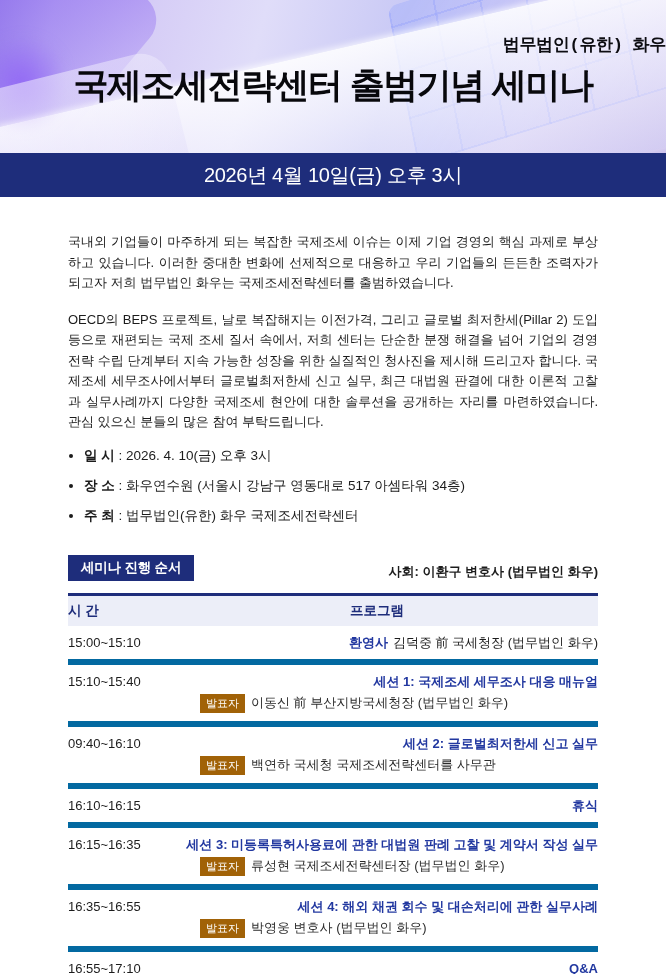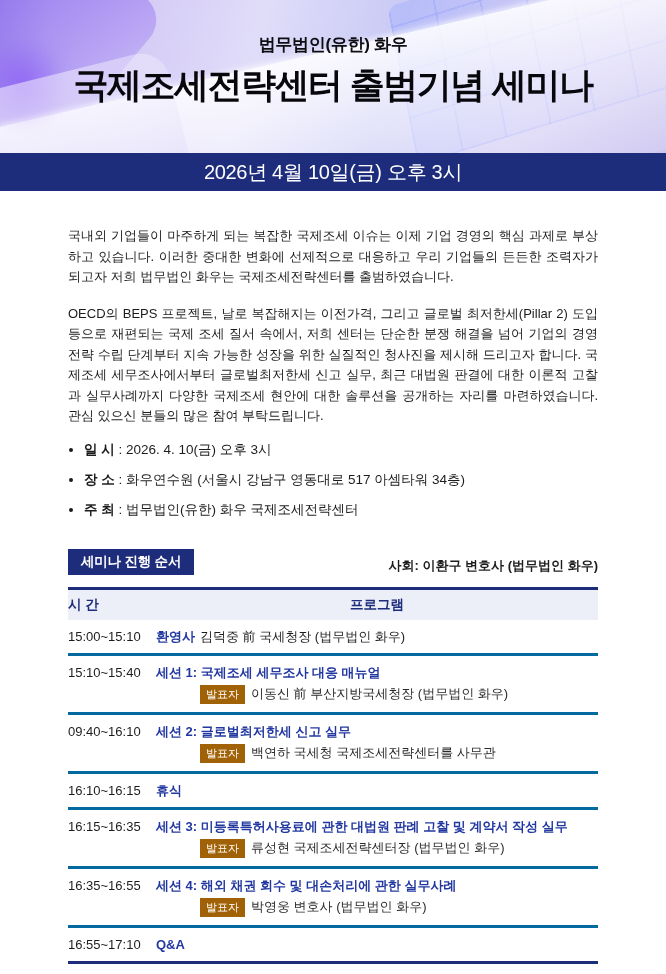--- a/index.html
+++ b/index.html
@@ -38,30 +38,30 @@
     left:-18px;top:28px;width:80px;height:110px;
     background:radial-gradient(circle,rgba(140,95,245,0.85),transparent 70%);
     filter:blur(7px);
   }
   .hs-glass-bl{
     left:-46px;bottom:-70px;width:230px;height:150px;
     transform:rotate(-14deg);border-radius:30px;
     background:linear-gradient(160deg,rgba(255,255,255,0.55),rgba(190,180,245,0.20));
   }
   .hero-org{
-    position:absolute;left:0;right:0;top:33px;text-align:center;
-    font-size:17px;font-weight:600;color:#0d0d12;letter-spacing:-0.3px;
+    position:absolute;left:0;right:0;top:33px;text-align:right;
+    font-size:17px;font-weight:600;color:#0d0d12;letter-spacing:-0.3px;font-family:Liberation Mono, monospace;
   }
   .hero-title{
     position:absolute;left:0;right:0;top:62px;text-align:center;
     font-size:35px;font-weight:800;color:#08080c;letter-spacing:-1.5px;
   }
   
   .date-banner{
-    height:38px;background:#1e2d7b;color:#ffffff;
+    height:44px;background:#1e2d7b;color:#ffffff;
     display:flex;align-items:center;justify-content:center;
     font-size:20px;font-weight:500;letter-spacing:-0.3px;
   }
   
   .content{padding:0 68px;}
   .intro-p{
     margin:0;font-size:13px;line-height:20.5px;color:#1c1c1c;
     text-align:justify;
   }
   .intro-p.first{margin-top:35px;}
@@ -79,25 +79,25 @@
     padding:4px 13px;letter-spacing:-0.2px;
   }
   .moderator{font-size:13px;font-weight:600;color:#1c1c1c;}
   .sched-table{margin-top:12px;border-top:3px solid #1e2d7b;border-bottom:3px solid #1e2d7b;}
   .thead{
     display:flex;background:#eceef8;padding:6px 0;
     font-size:13.5px;font-weight:700;color:#1e2d7b;
   }
   .thead .col-time{width:88px;text-align:left;box-sizing:border-box;}
   .thead .col-prog{flex:1;text-align:center;}
-  .row{display:flex;padding:8px 0;border-bottom:3px solid #0369a1;font-size:13px;}
+  .row{display:flex;padding:8px 0;border-bottom:6px solid #0369a1;font-size:13px;}
   .row:last-child{border-bottom:none;}
   .row .time{width:88px;color:#1c1c1c;line-height:17px;}
   .row .prog{flex:1;}
-  .row .line1{line-height:17px;}
+  .row .line1{line-height:17px;text-align:right;}
   .row .title{color:#2238a0;font-weight:700;}
   .row .inline{color:#1c1c1c;font-weight:400;margin-left:5px;}
   .row .line2{margin-top:4px;line-height:16px;}
   .badge{
     background:#a16207;color:#ffffff;font-size:11px;font-weight:400;
     padding:1px 6px 2px 6px;display:inline-block;margin-left:44px;
   }
   .presenter{color:#2a2a2a;margin-left:6px;}
   .inline:empty,.badge:empty,.presenter:empty{display:none;}
 </style>

